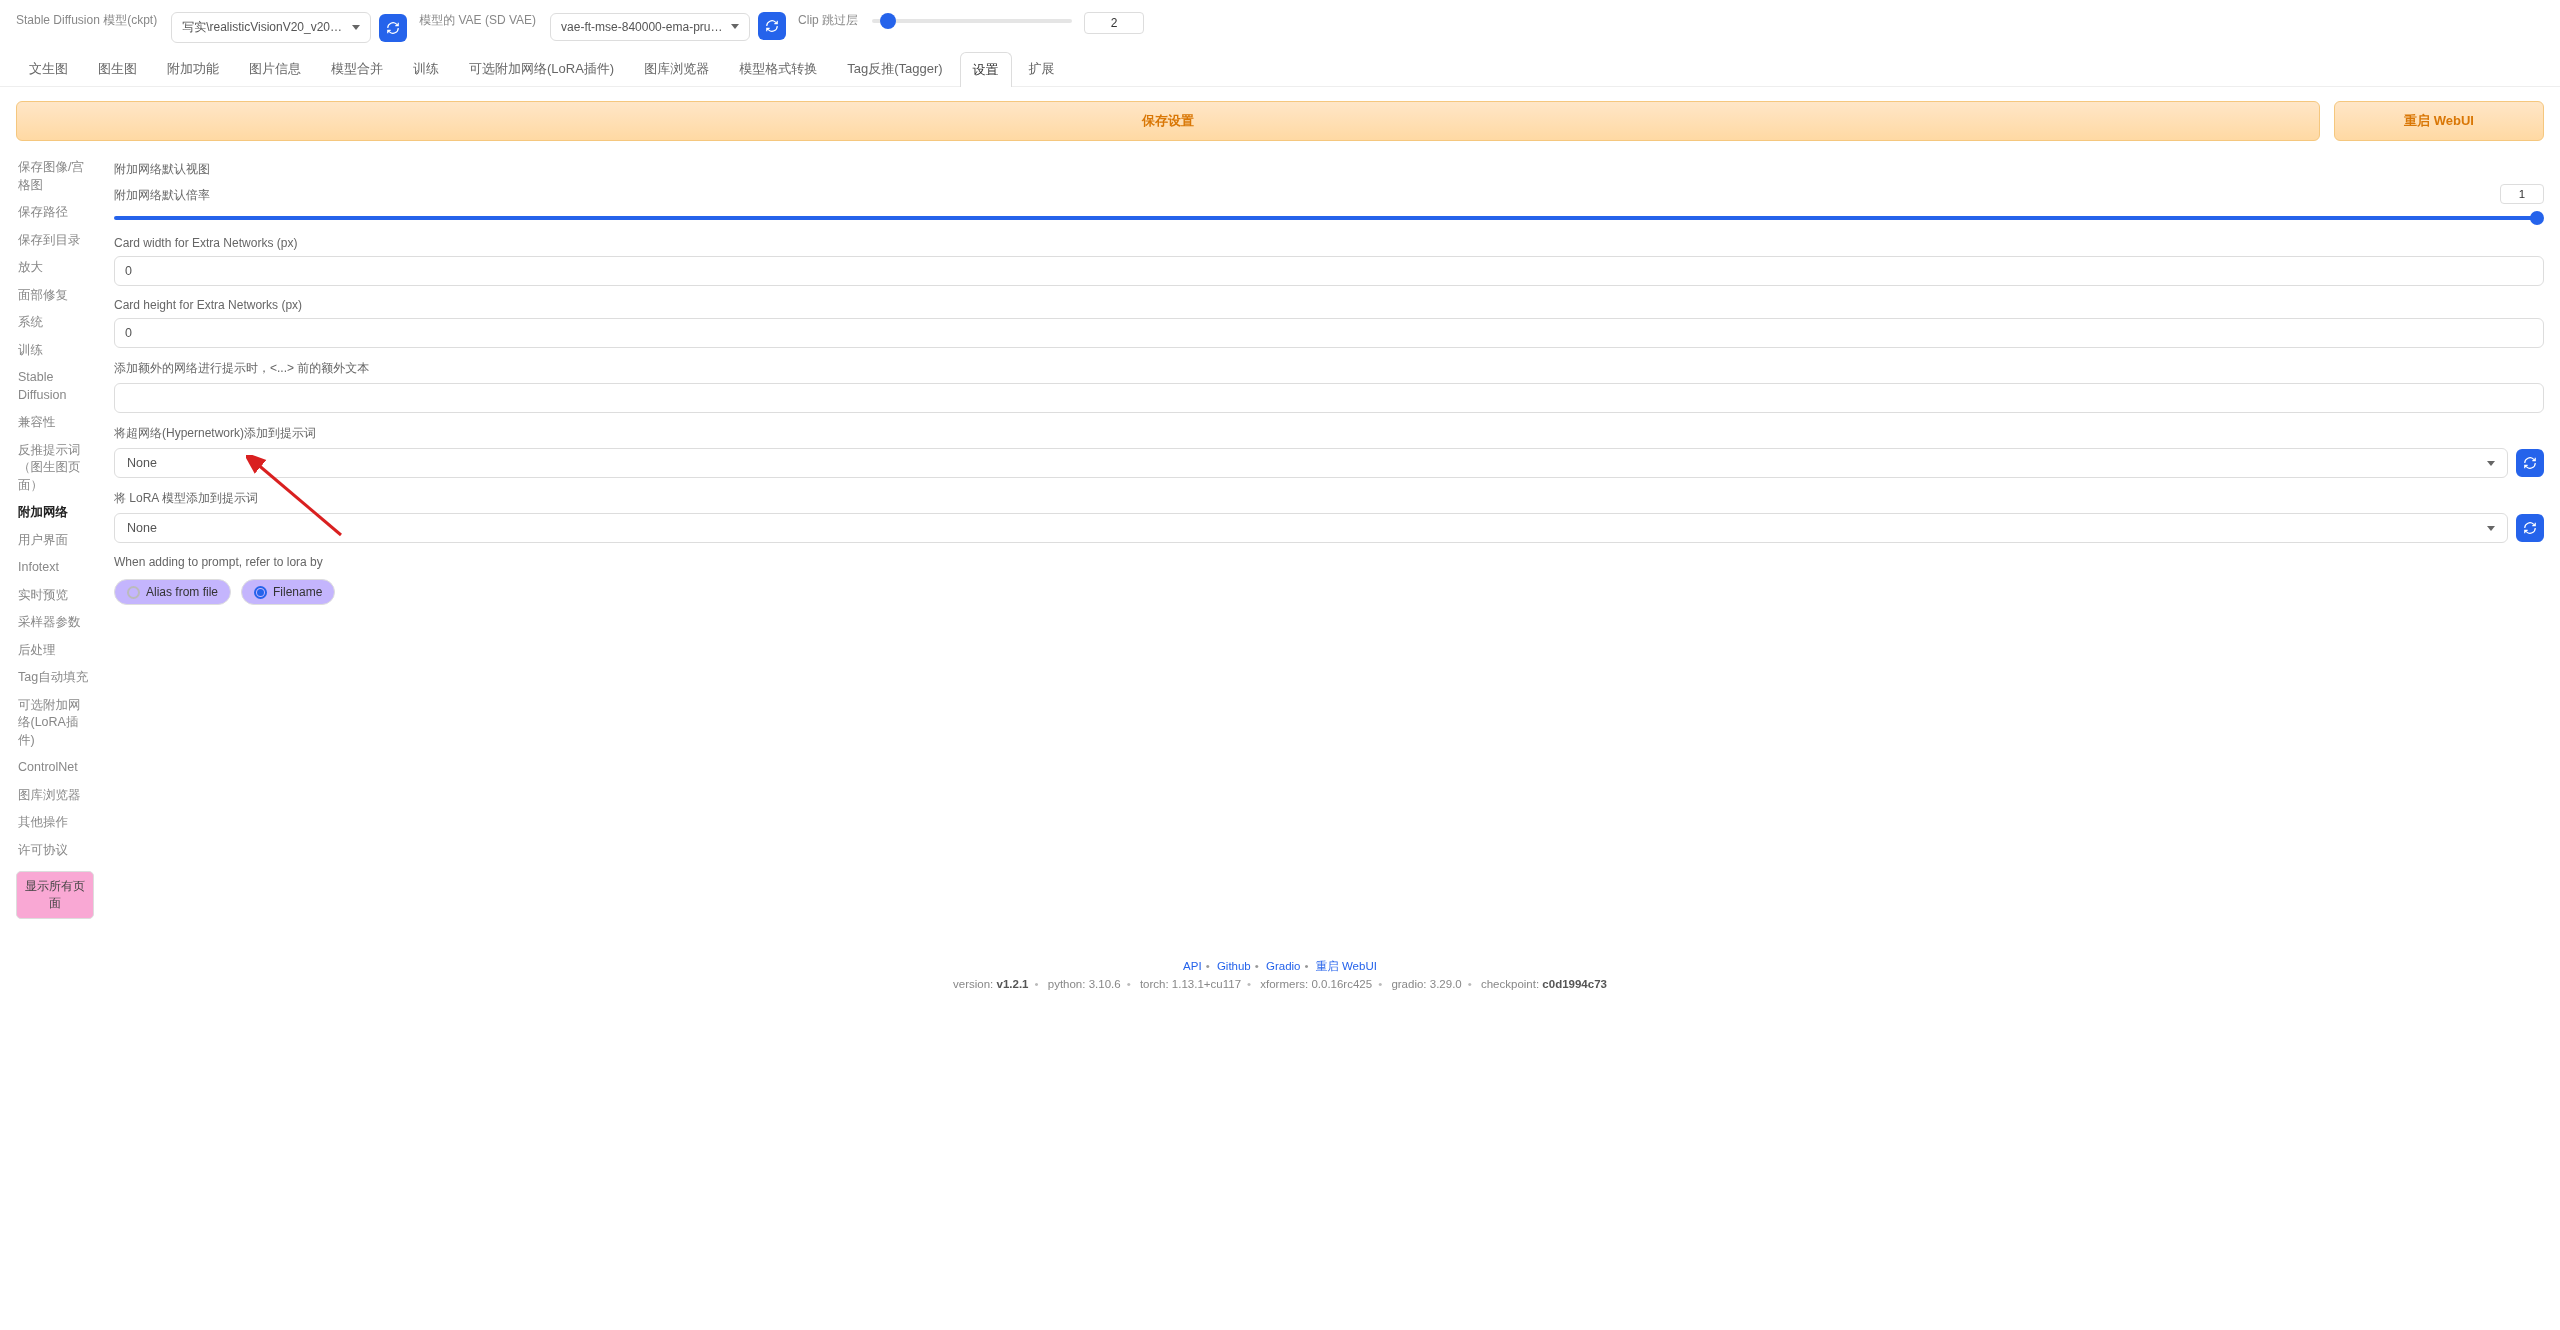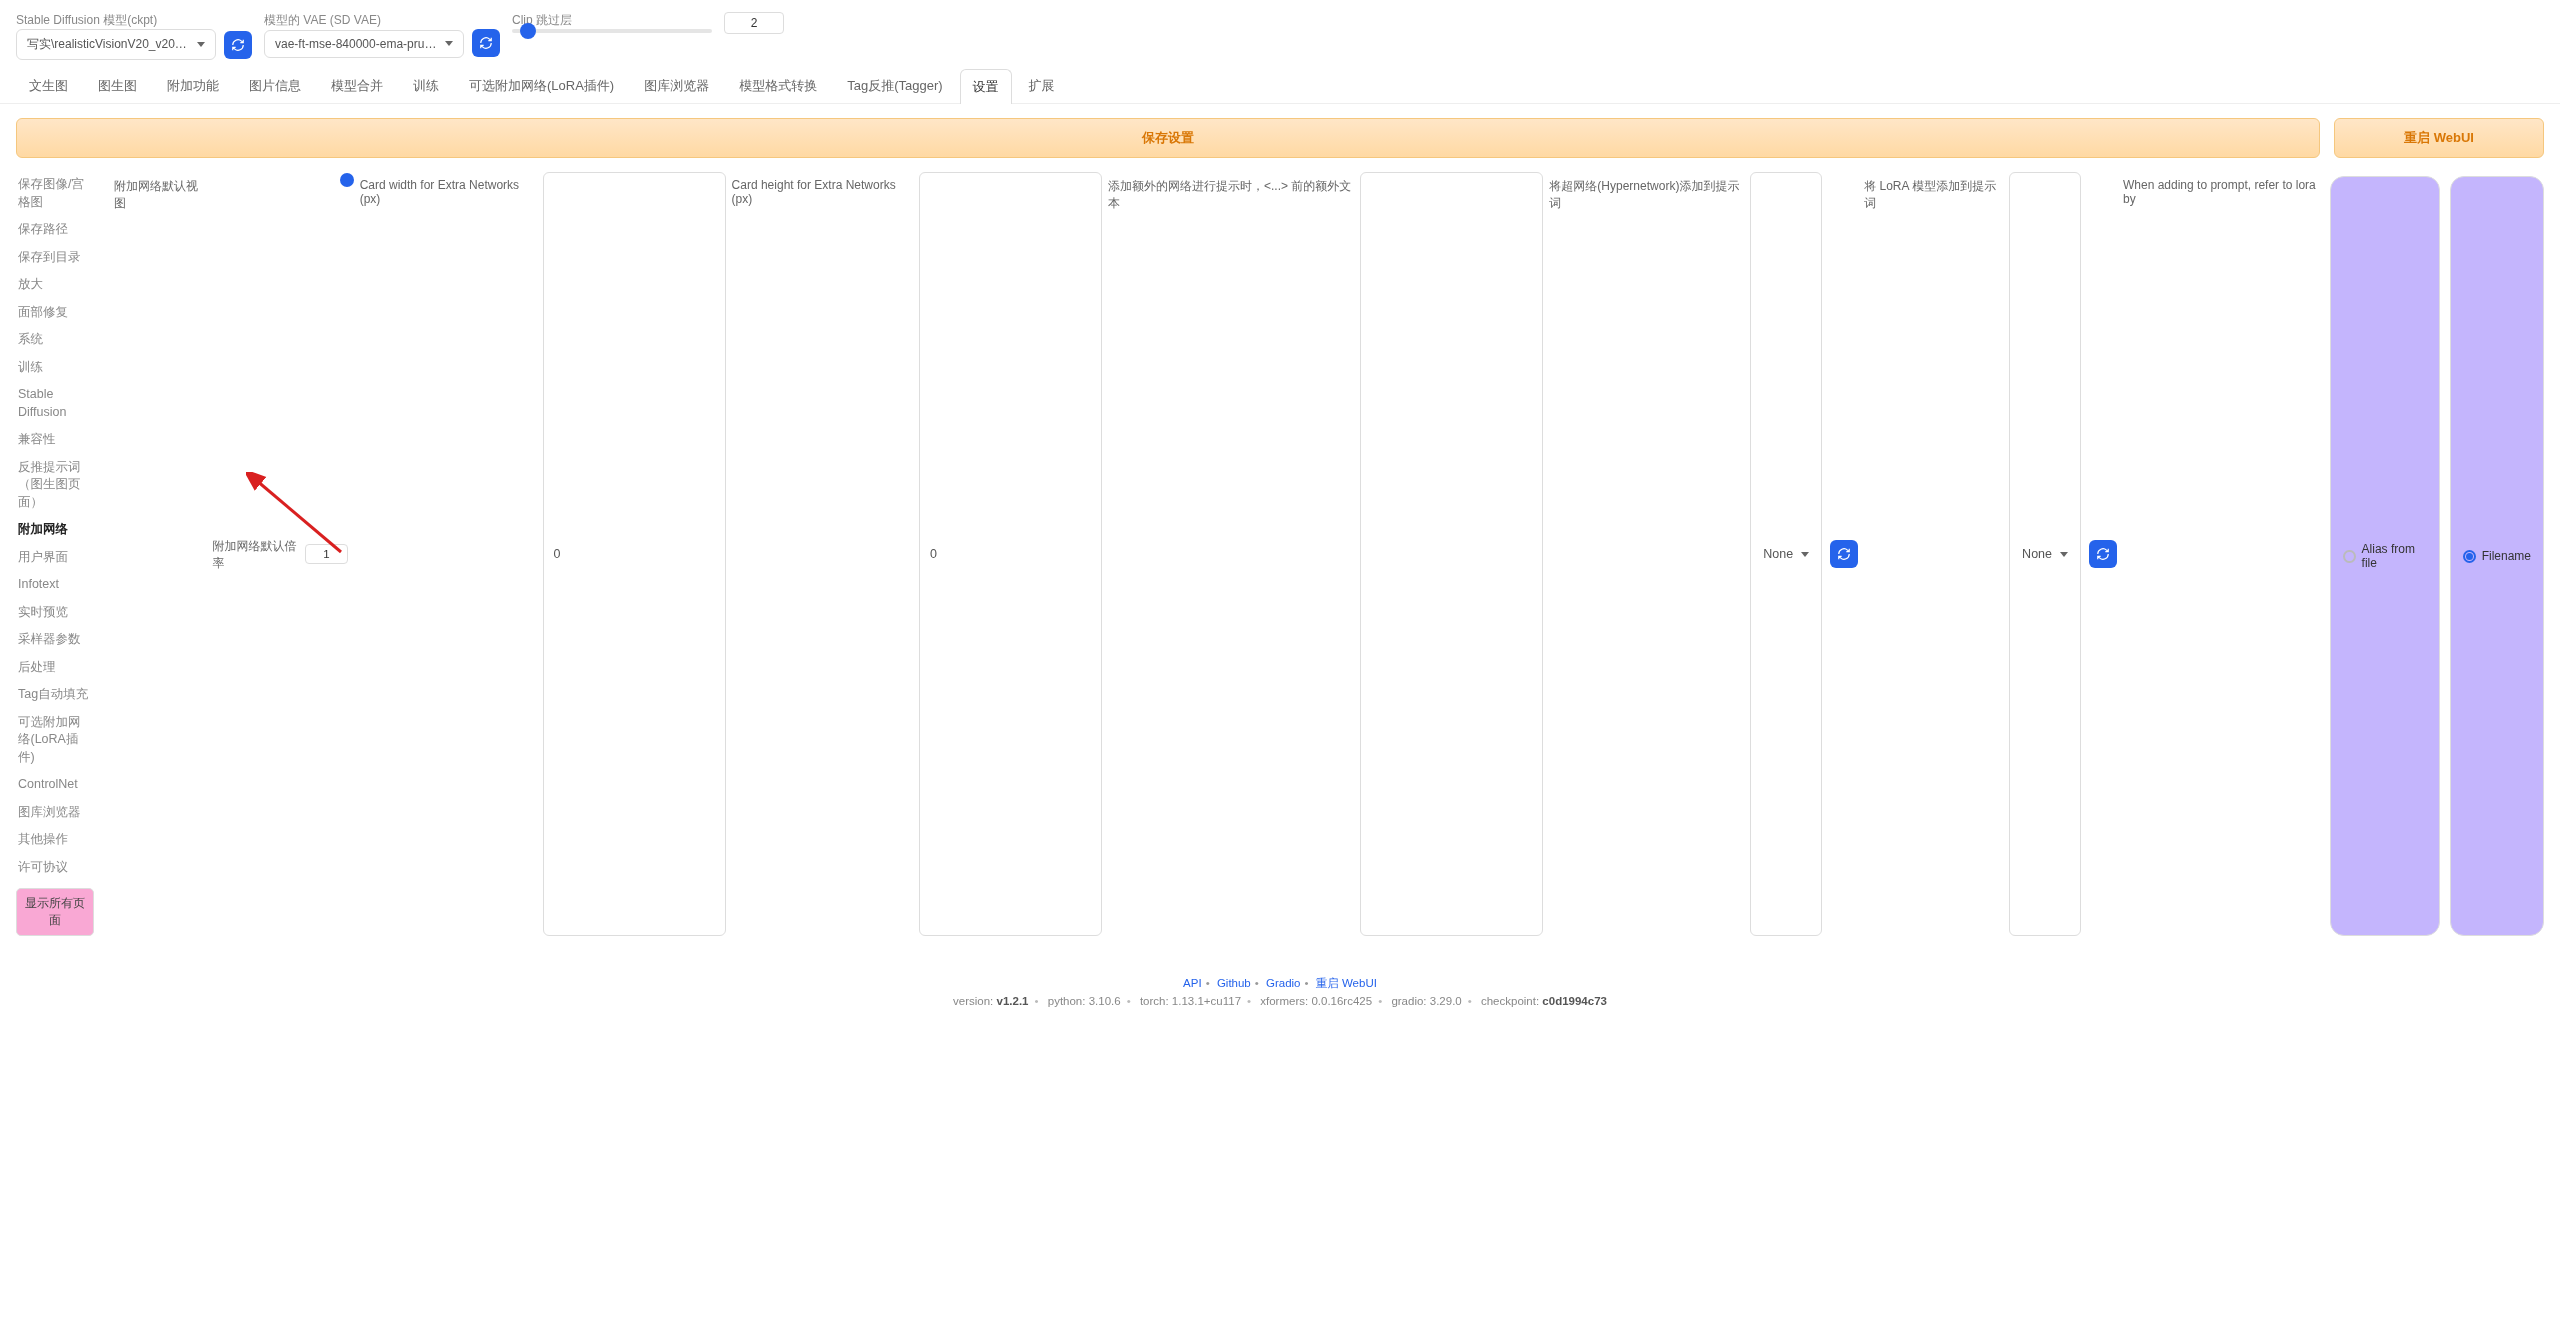--- a/index.html
+++ b/index.html
@@ -1,18 +1,18 @@
 <!DOCTYPE html>
 <html><head>
 <meta charset="utf-8">
 <style>
 * { box-sizing: border-box; margin: 0; padding: 0; }
 body { font-family: -apple-system, BlinkMacSystemFont, "Segoe UI", sans-serif; font-size: 13px; color: #333; background: #fff; }
 .top-bar { display: flex; align-items: flex-start; gap: 12px; padding: 12px 16px 8px; }
-.top-group { display: flex; flex-direction: column; gap: 0; }
+.top-group { display: flex; flex-direction: row; gap: 14px; }
 .top-label { font-size: 12px; color: #888; }
 .dropdown { display: flex; align-items: center; justify-content: space-between; border: 1px solid #ddd; border-radius: 6px; padding: 6px 10px; background: #fff; cursor: pointer; min-width: 200px; }
 .dropdown-text { font-size: 12px; color: #555; white-space: nowrap; overflow: hidden; text-overflow: ellipsis; }
 .chevron { width: 0; height: 0; border-left: 4px solid transparent; border-right: 4px solid transparent; border-top: 5px solid #666; margin-left: 8px; }
 .refresh-btn { width: 28px; height: 28px; background: #2563eb; border-radius: 6px; display: flex; align-items: center; justify-content: center; cursor: pointer; align-self: flex-end; margin-bottom: 1px; }
 .refresh-btn svg { width: 14px; height: 14px; stroke: #fff; fill: none; stroke-width: 2; }
 .slider-group { display: flex; align-items: center; gap: 8px; }
 .slider-track { position: relative; width: 200px; height: 4px; background: #e5e5e5; border-radius: 2px; }
 .slider-thumb { position: absolute; top: 50%; transform: translate(-50%, -50%); width: 16px; height: 16px; background: #2563eb; border-radius: 50%; }
 .slider-value { border: 1px solid #ddd; border-radius: 4px; padding: 3px 0; width: 60px; text-align: center; font-size: 12px; }
@@ -24,21 +24,21 @@
 .action-row { display: flex; gap: 14px; padding: 14px 16px; }
 .action-btn { flex: 1; padding: 10px; text-align: center; background: linear-gradient(#ffe6c7, #ffd9a3); border: 1px solid #f5c77e; border-radius: 6px; color: #d97706; font-weight: 600; cursor: pointer; }
 .action-btn.secondary { flex: 0 0 210px; }
 
 .content { display: flex; gap: 20px; padding: 0 16px 24px; }
 .sidebar { width: 78px; display: flex; flex-direction: column; gap: 2px; }
 .side-item { padding: 4px 2px; font-size: 12.5px; color: #888; cursor: pointer; line-height: 1.4; }
 .side-item.active { color: #222; font-weight: 600; }
 .side-show-all { margin-top: 6px; padding: 6px 8px; background: #f9a8d4; border: 1px solid #ddd; border-radius: 5px; font-size: 12px; color: #444; cursor: pointer; text-align: center; }
 
-.settings { flex: 1; display: flex; flex-direction: row; gap: 6px; position: relative; }
+.settings { flex: 1; display: flex; flex-direction: column; gap: 6px; position: relative; }
 .setting-label { font-size: 12px; color: #666; margin-top: 6px; }
 .setting-dropdown { display: flex; align-items: center; justify-content: space-between; border: 1px solid #ddd; border-radius: 6px; padding: 7px 12px; background: #fff; cursor: pointer; }
 .setting-dropdown-text { font-size: 12.5px; color: #555; }
 .setting-row { display: flex; gap: 8px; align-items: stretch; }
 .setting-row .setting-dropdown { flex: 1; }
 .full-slider-wrap { position: relative; height: 8px; margin: 4px 0 2px; }
 .full-slider-track { position: absolute; left: 0; right: 6px; top: 2px; height: 4px; background: #2563eb; border-radius: 2px; }
 .full-slider-thumb { position: absolute; right: 0; top: 50%; transform: translateY(-50%); width: 14px; height: 14px; background: #2563eb; border-radius: 50%; }
 .text-input { border: 1px solid #ddd; border-radius: 6px; padding: 7px 10px; font-size: 12.5px; color: #555; background: #fff; }
 .radio-group { display: flex; gap: 10px; margin-top: 4px; }

